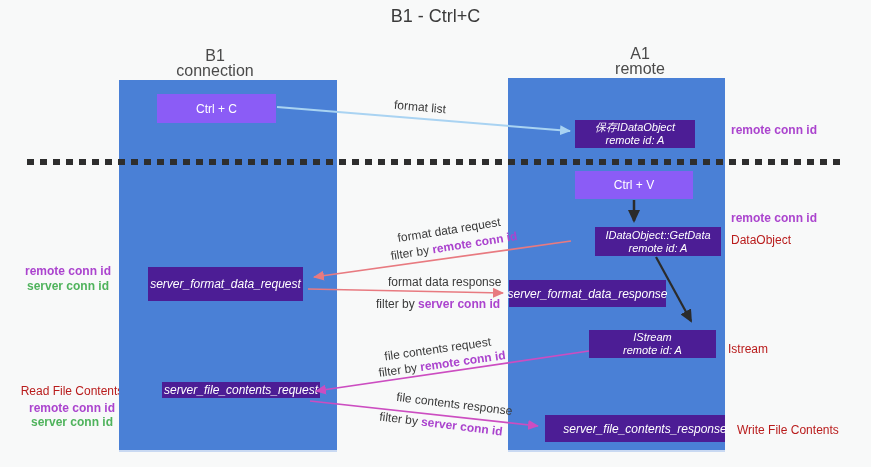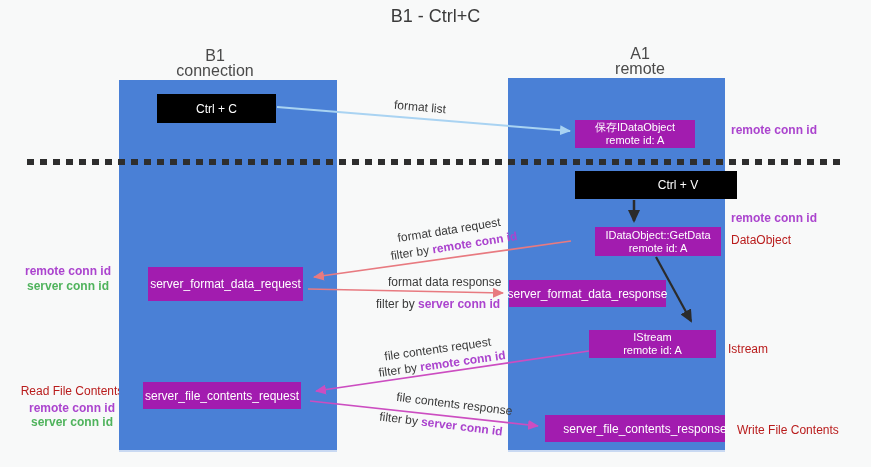--- a/index.html
+++ b/index.html
@@ -17,22 +17,22 @@
   .lifeline-header{
     text-align:center;font-size:16px;line-height:15px;color:#4a4a4a;
   }
   .lifeline{
     background:#4a80d6;border-bottom:2px solid #c9d9f2;
   }
   .node{
     display:flex;flex-direction:column;align-items:center;justify-content:center;
     color:#ffffff;text-align:center;z-index:3;
   }
-  .node.green{background:#000000;}
-  .node.orange{background:#a21caf;}
+  .node.green{background:#8b5cf6;}
+  .node.orange{background:#4c1d95;font-style:italic;}
   .node .l2{font-size:11px;line-height:13px;}
   .node.single{font-size:12px;}
   .sidelabel{font-size:12px;line-height:14px;color:#b91c1c;white-space:nowrap;}
   .sidelabel.center{text-align:center;}
   .purple{color:#ab44ce;font-weight:bold;}
   .greenTxt{color:#4fb35c;font-weight:bold;}
   .arrowlabel{
     font-size:12px;color:#3a3a3a;white-space:nowrap;z-index:5;
     transform-origin:center center;
   }
@@ -57,37 +57,37 @@
 <div class="abs lifeline" style="left:119px;top:80px;width:218px;height:370px;z-index:1;"></div>
 <div class="abs lifeline" style="left:508px;top:78px;width:217px;height:372px;z-index:1;"></div>
 
 <div class="abs node green single" style="left:157px;top:94px;width:119px;height:29px;">Ctrl + C</div>
 
 <div class="abs node orange" style="left:575px;top:120px;width:120px;height:28px;">
   <span class="l2">保存IDataObject</span>
   <span class="l2">remote id: A</span>
 </div>
 
-<div class="abs node green single" style="left:575px;top:171px;width:118px;height:28px;padding-left:44px;">Ctrl + V</div>
+<div class="abs node green single" style="left:575px;top:171px;width:118px;height:28px;">Ctrl + V</div>
 
 <div class="abs node orange" style="left:571px;top:227px;width:126px;height:29px;margin-left:24px;">
   <span class="l2">IDataObject::GetData</span>
   <span class="l2">remote id: A</span>
 </div>
 
 <div class="abs node orange single" style="left:148px;top:267px;width:155px;height:34px;">server_format_data_request</div>
 
 <div class="abs node orange single" style="left:509px;top:280px;width:157px;height:27px;">server_format_data_response</div>
 
 <div class="abs node orange" style="left:589px;top:330px;width:127px;height:28px;">
   <span class="l2">IStream</span>
   <span class="l2">remote id: A</span>
 </div>
 
-<div class="abs node orange single" style="left:143px;top:382px;width:158px;height:27px;">server_file_contents_request</div>
+<div class="abs node orange single" style="left:162px;top:382px;width:158px;height:16px;">server_file_contents_request</div>
 
 <div class="abs node orange single" style="left:545px;top:415px;width:160px;height:27px;padding-left:20px;">server_file_contents_response</div>
 
 <div class="abs sidelabel center purple" style="left:8px;top:264px;width:120px;">remote conn id</div>
 <div class="abs sidelabel center greenTxt" style="left:8px;top:279px;width:120px;">server conn id</div>
 <div class="abs sidelabel center" style="left:8px;top:384px;width:128px;">Read File Contents</div>
 <div class="abs sidelabel center purple" style="left:8px;top:401px;width:128px;">remote conn id</div>
 <div class="abs sidelabel center greenTxt" style="left:8px;top:415px;width:128px;">server conn id</div>
 
 <div class="abs sidelabel purple" style="left:731px;top:123px;">remote conn id</div>

